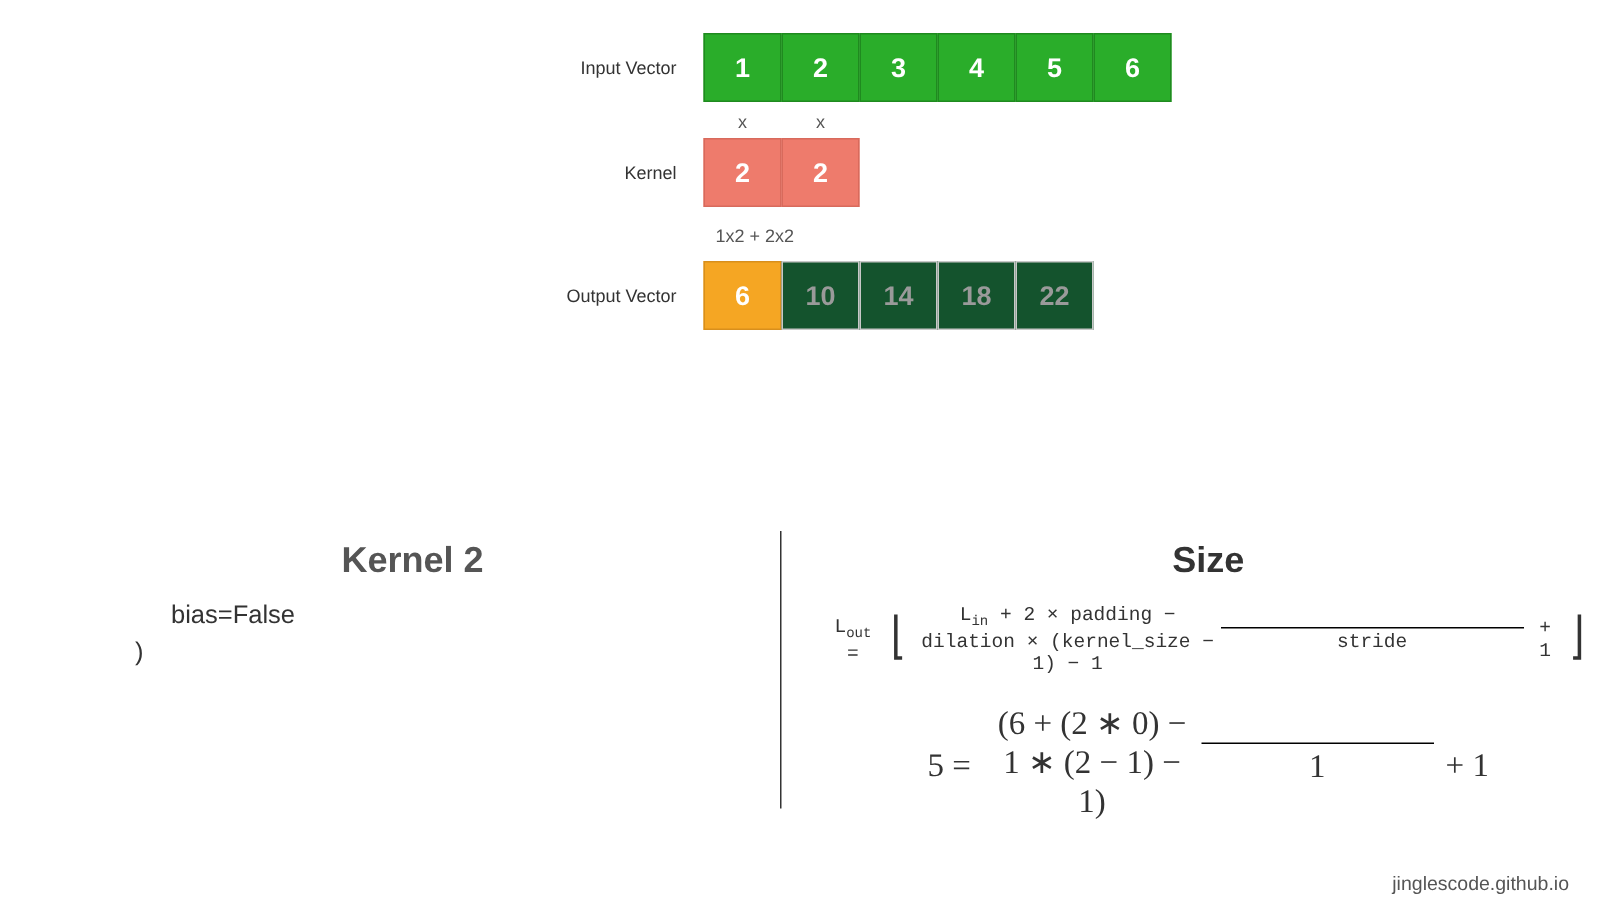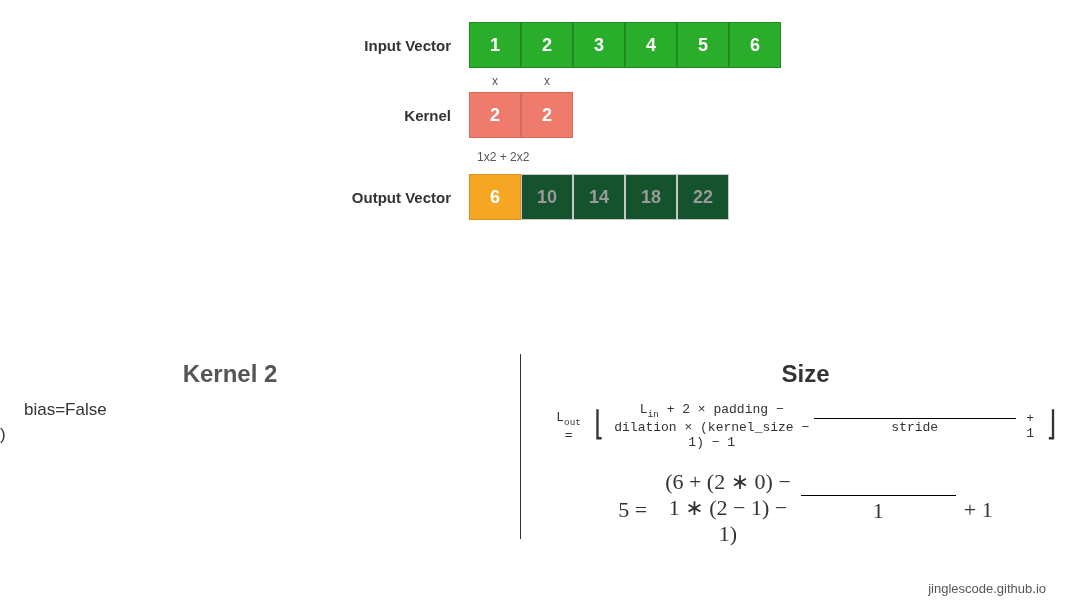--- a/index.html
+++ b/index.html
@@ -19,23 +19,22 @@
   }
   .row {
     display: flex;
     align-items: center;
     margin-bottom: 6px;
   }
   .row-label {
     width: 140px;
     text-align: right;
     padding-right: 18px;
-    font-size: 15px;
-    color: #333;
-    font-weight: bold;
+    font-size: 12px;
+    color: #333;
   }
   .cells {
     display: flex;
   }
   .cell {
     width: 52px;
     height: 46px;
     display: flex;
     align-items: center;
     justify-content: center;
@@ -72,20 +71,21 @@
 
   .bottom-area {
     position: absolute;
     top: 360px;
     left: 0;
     width: 1080px;
     display: flex;
   }
   .col-left {
     width: 520px;
+    padding-left: 90px;
     padding-right: 20px;
   }
   .col-right {
     flex: 1;
     padding-left: 30px;
     padding-right: 20px;
   }
   .divider {
     width: 1px;
     background: #333;

